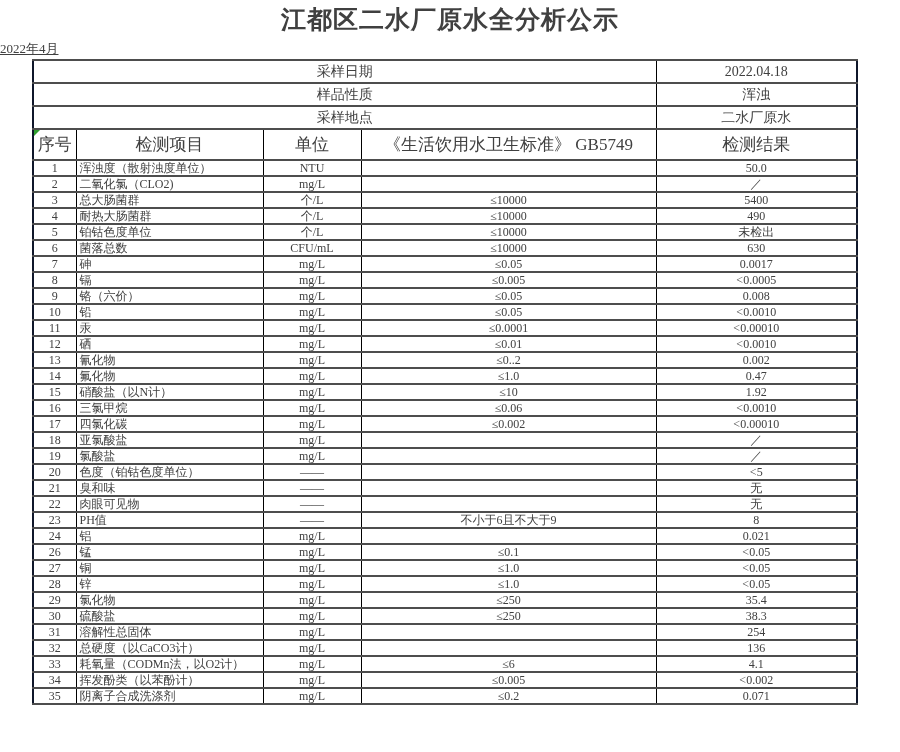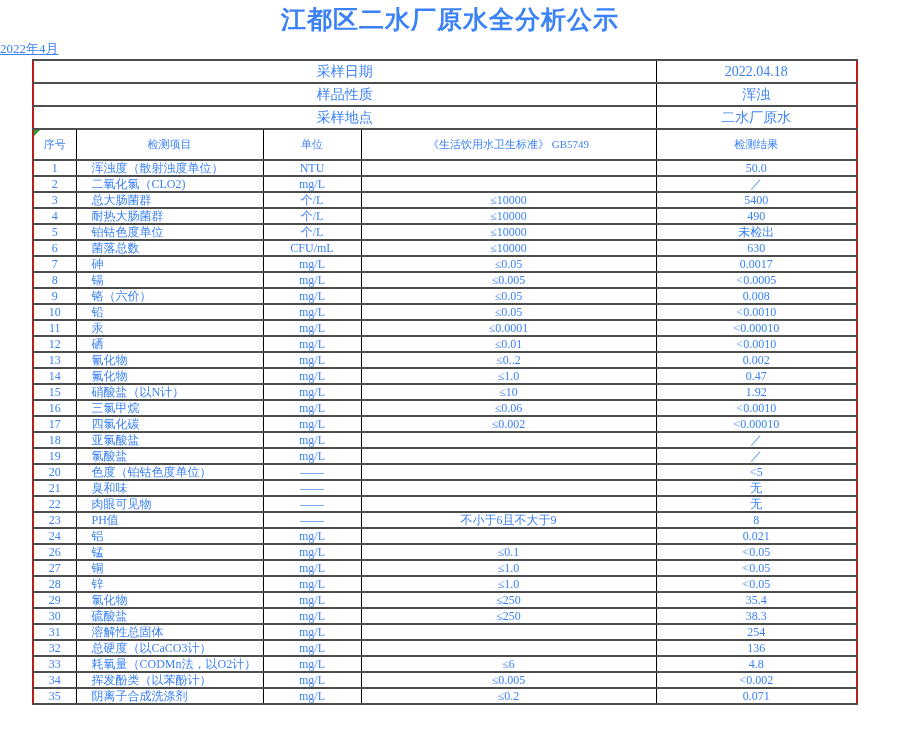--- a/index.html
+++ b/index.html
@@ -2,21 +2,21 @@
 <html><head>
 <meta charset="utf-8">
 <style>
   html,body{margin:0;padding:0;background:#fff;}
   .page{
     position:relative;
     width:900px;height:752px;
     background:#fff;
     overflow:hidden;
     font-family:"Liberation Serif","DejaVu Serif",serif;
-    color:#3b82f6;
+    color:#404040;
   }
   .title{
     margin:4px 0 0 0;
     text-align:center;
     font-family:"Liberation Sans","DejaVu Sans",sans-serif;
     font-weight:bold;
     font-size:25px;
     line-height:30px;
     letter-spacing:1px;
   }
@@ -26,41 +26,41 @@
     text-align:left;
     font-size:13px;
     line-height:15px;
     text-decoration:underline;
   }
   table.main{
     margin-left:32px;
     width:824px;
     border-collapse:collapse;
     table-layout:fixed;
-    border:2px solid #b91c1c;
+    border:2px solid #0f172a;
   }
   table.main td, table.main th{
     border-left:1px solid #000;
     border-right:1px solid #000;
     border-top:2px solid #4d4d4d;
     border-bottom:2px solid #4d4d4d;
     padding:0;
     overflow:hidden;
     white-space:nowrap;
     font-weight:normal;
     text-align:center;
     vertical-align:middle;
   }
   
   tr.info-row td{height:21px;font-size:14px;line-height:21px;}
   
-  tr.header-row th{height:29px;font-size:11px;line-height:29px;position:relative;}
+  tr.header-row th{height:29px;font-size:17px;line-height:29px;position:relative;}
   
   tr.data-row td{height:14px;font-size:12px;line-height:14px;}
-  tr.data-row td.col-item{text-align:left;padding-left:15px;}
+  tr.data-row td.col-item{text-align:left;padding-left:3px;}
   .corner-marker{
     position:absolute;top:0;left:0;
     width:0;height:0;
     border-left:6px solid #2f9e2f;
     border-bottom:6px solid transparent;
   }
 </style>
 </head>
 <body>
 
@@ -362,21 +362,21 @@
       <td class="col-unit">mg/L</td>
       <td class="col-std"></td>
       <td class="col-res">136</td>
     </tr>
 
     <tr class="data-row">
       <td class="col-no">33</td>
       <td class="col-item">耗氧量（CODMn法，以O2计）</td>
       <td class="col-unit">mg/L</td>
       <td class="col-std">≤6</td>
-      <td class="col-res">4.8</td>
+      <td class="col-res">4.1</td>
     </tr>
 
     <tr class="data-row">
       <td class="col-no">34</td>
       <td class="col-item">挥发酚类（以苯酚计）</td>
       <td class="col-unit">mg/L</td>
       <td class="col-std">≤0.005</td>
       <td class="col-res">&lt;0.002</td>
     </tr>
 

